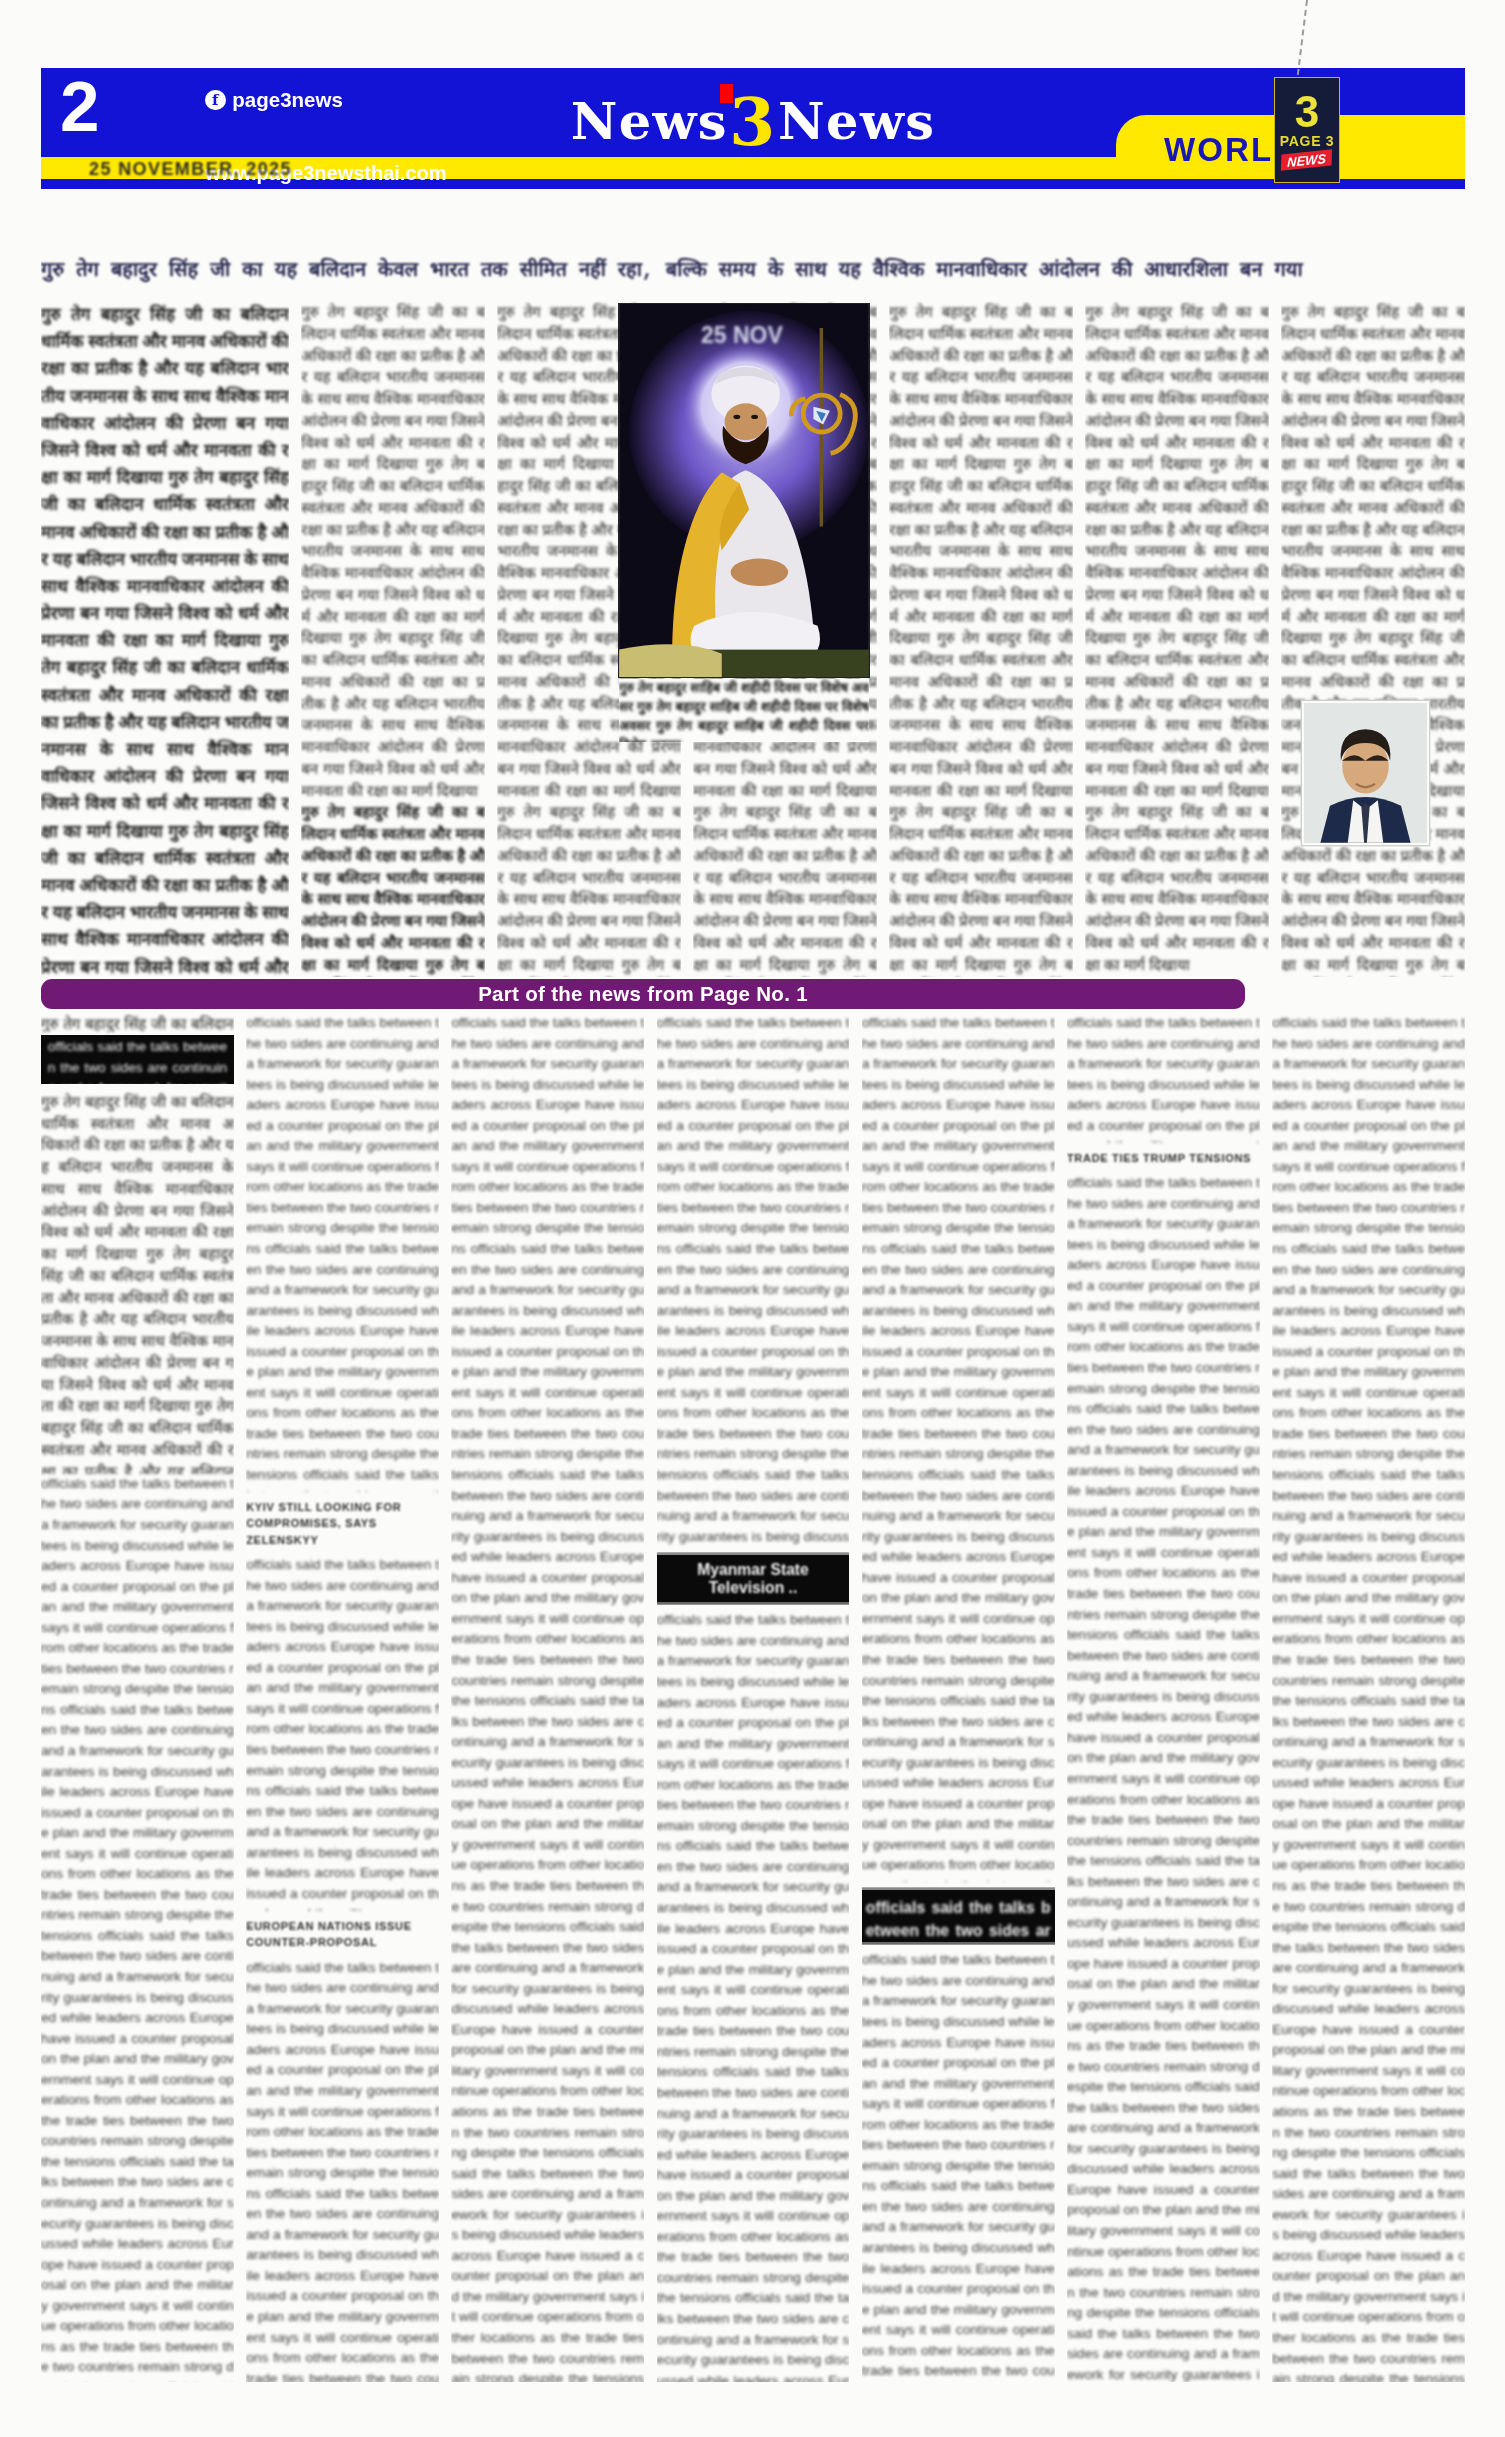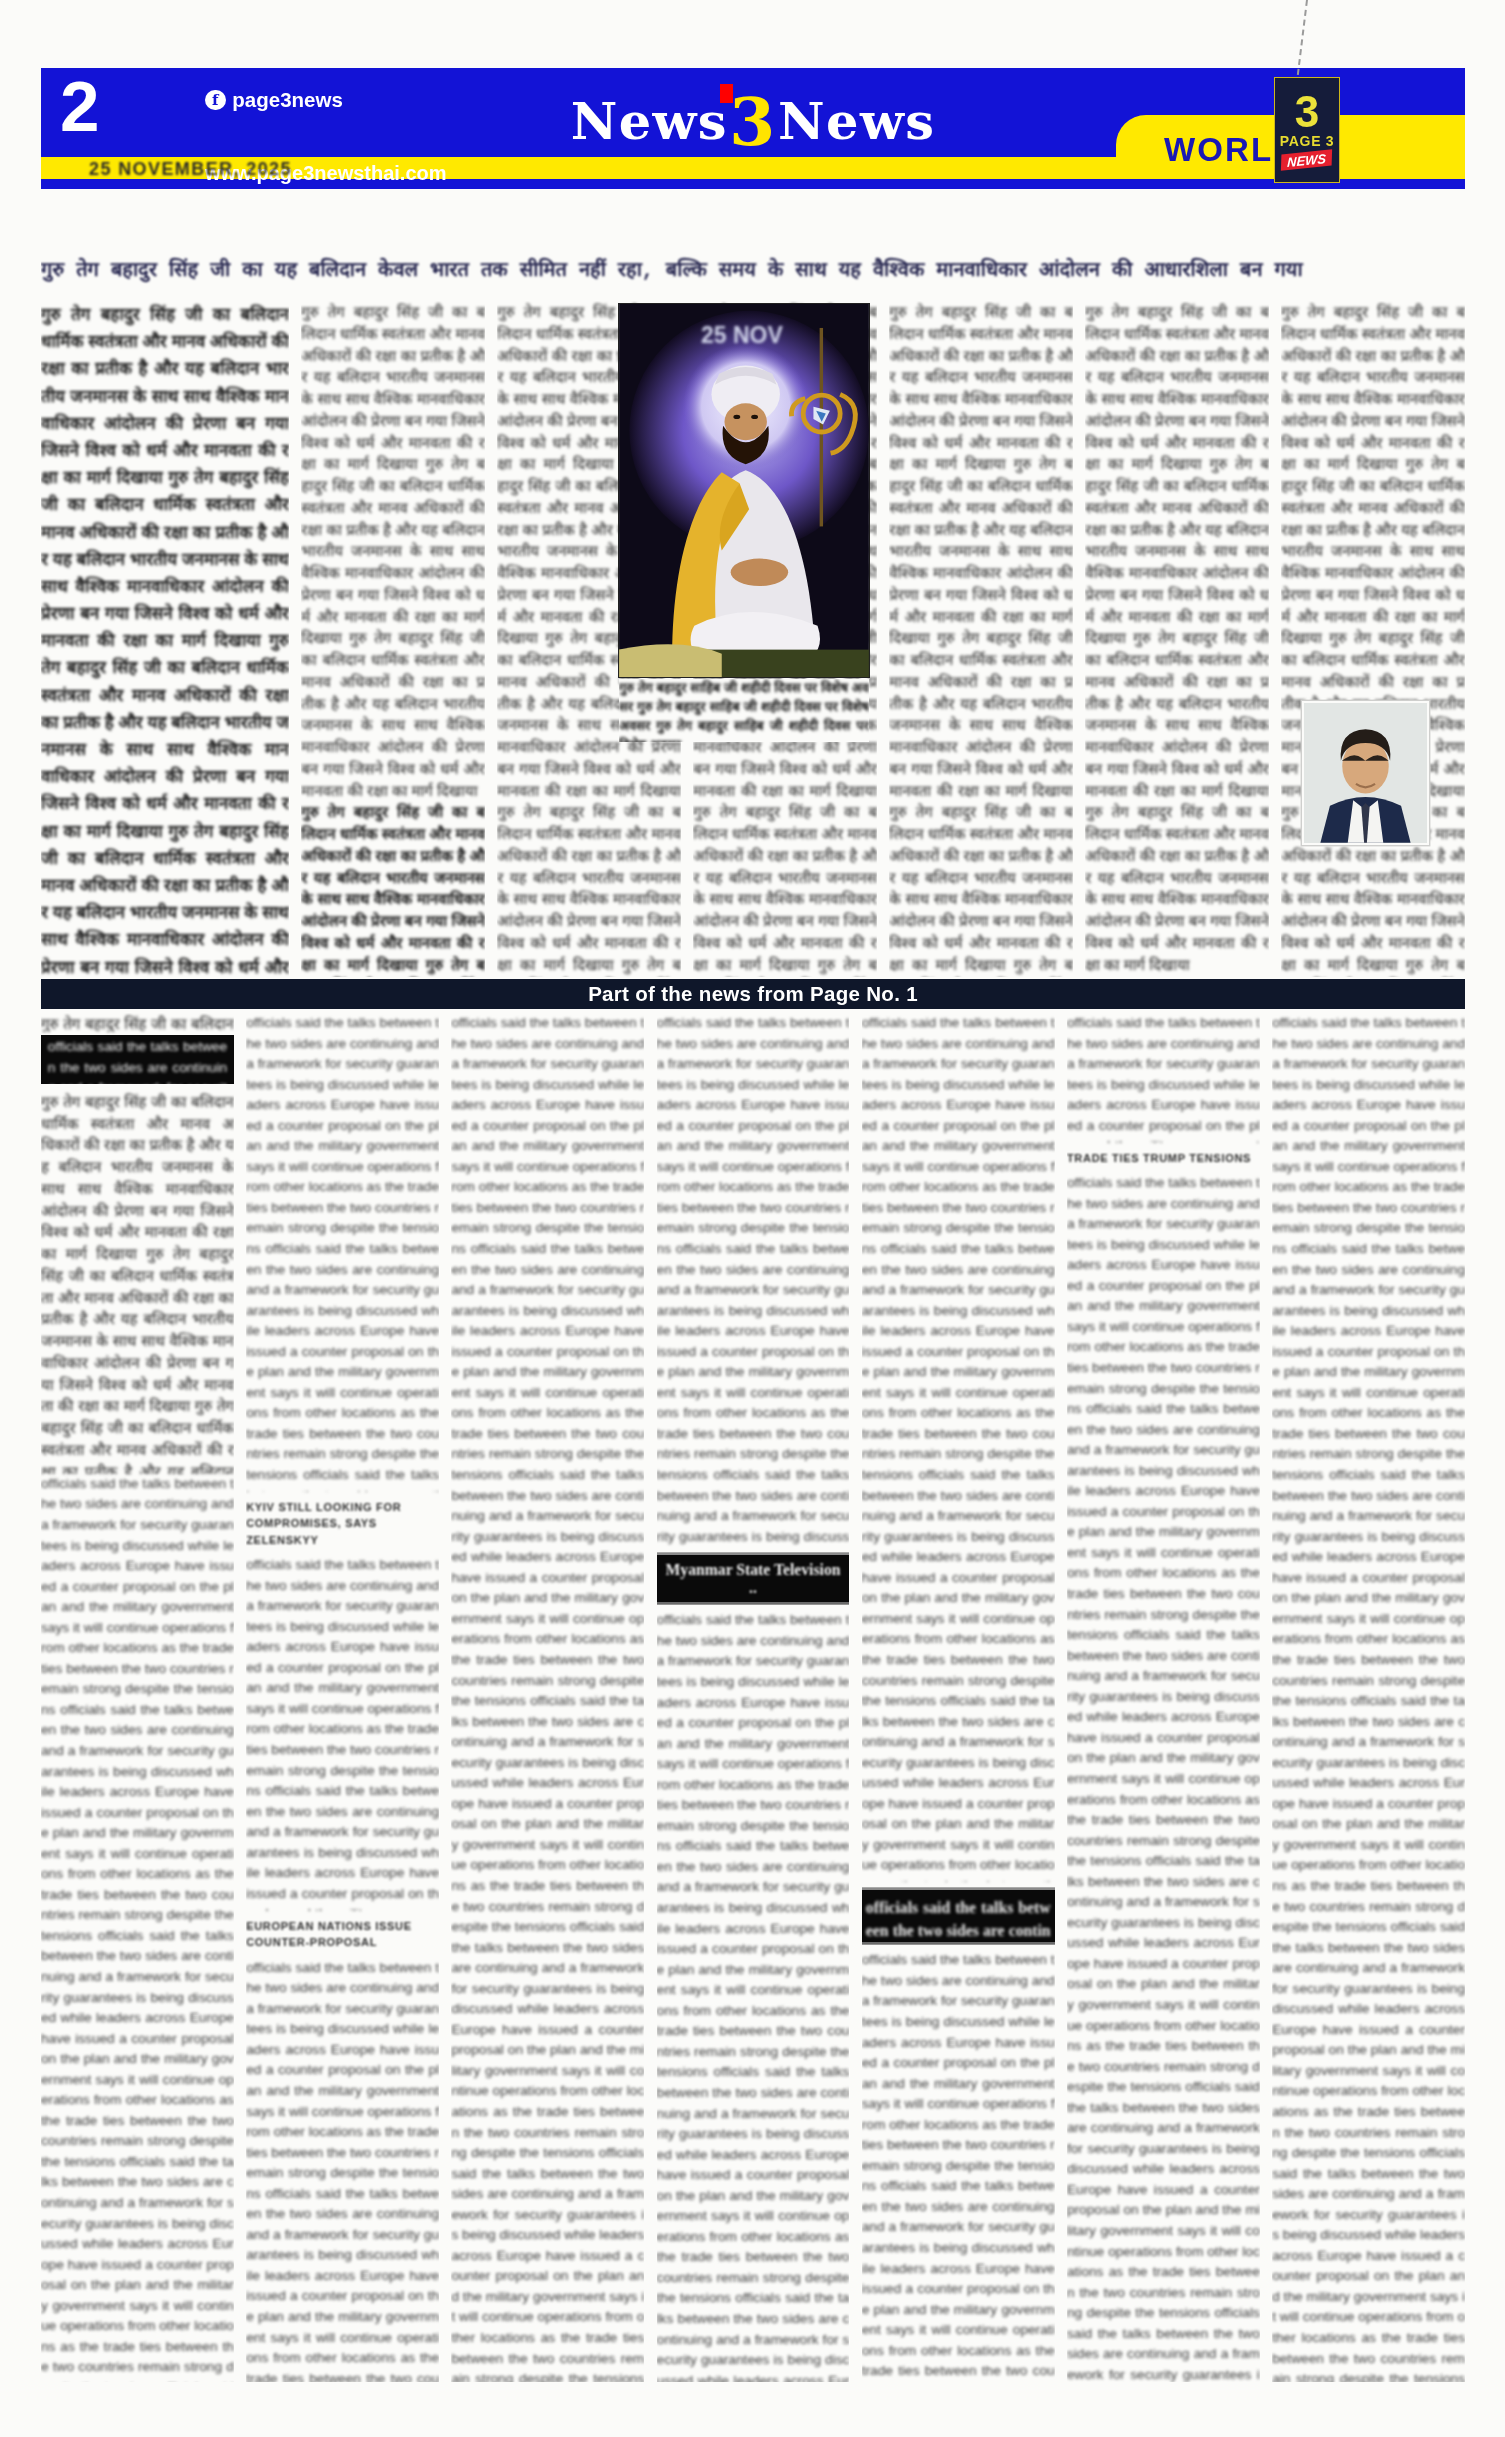--- a/index.html
+++ b/index.html
@@ -48,37 +48,37 @@
   .col.wide{flex:1.35;}
   .garble{filter:blur(1.7px);color:#3c3c3c;font-size:13.7px;line-height:1.5;text-align:justify;
           word-break:break-all;overflow:hidden;}
   .garble.hindi{color:#1d1d1d;font-size:15px;line-height:1.45;filter:blur(1.5px);}
   .garble.hindi.big{font-size:17px;line-height:1.6;color:#161616;font-weight:bold;filter:blur(1.6px);}
   .garble.dark{font-weight:bold;color:#101010;}
   .garble.white{color:#f0f0f0;filter:blur(1.8px);}
   .subhead-bold{font-weight:bold;color:#2c2c2c;font-size:11px;line-height:1.5;letter-spacing:0.7px;
                 filter:blur(0.8px);margin:6.8px 0;text-transform:uppercase;}
   .bar-black{background:#0a0a0a;color:#f2f2f2;font-weight:bold;text-align:center;
-             padding:5.5px 4.1px;overflow:hidden;margin:8.2px 0;box-shadow:0 -2.7px 0 #8a8a8a,0 2.7px 0 #6a6a6a;font-family:Liberation Serif, serif;}
+             padding:5.5px 4.1px;overflow:hidden;margin:8.2px 0;box-shadow:0 -2.7px 0 #8a8a8a,0 2.7px 0 #6a6a6a;}
   .bar-black .bar-label{font-size:15.7px;filter:blur(0.8px);display:block;}
   .box-black{background:#0a0a0a;height:44px;margin:2.7px 0 6.8px 0;overflow:hidden;padding:2.7px 6.8px;}
   
   .guru{position:absolute;left:578px;top:3.4px;width:250px;height:373px;z-index:4;
         outline:0.7px solid #222;}
   .guru-caption{position:absolute;left:578px;top:378px;width:250px;height:63px;background:#fbfbf9;
                 z-index:4;overflow:hidden;}
   .guru-caption .garble{font-size:13px;}
   .guru-overlay-date{position:absolute;left:82px;top:18px;color:#cfd2e8;font-size:23px;font-weight:bold;
                      filter:blur(1.7px);z-index:5;}
   
   .portrait{position:absolute;left:1263px;top:402px;width:123px;height:140px;z-index:4;
             background:#e3e6e4;outline:2.7px solid #fbfbf9;box-shadow:0 0 0 3.4px #cfcfcd;}
   
-  .banner{position:absolute;left:41px;top:979px;width:1424px;height:30px;background:#0f172a;
-          color:#fff;display:flex;align-items:center;justify-content:center;z-index:6;}
+  .banner{position:absolute;left:41px;top:979px;width:1204px;height:30px;background:#701a75;
+          color:#fff;display:flex;align-items:center;justify-content:center;z-index:6;border-radius:11px;}
   .banner span{font-size:20.5px;font-weight:bold;letter-spacing:0.3px;}
 </style>
 </head>
 <body>
 
 <div class="page">
 
   <div class="hdr-blue"></div>
   <div class="hdr-strip-yellow"></div>
   <div class="hdr-strip-blue"></div>

